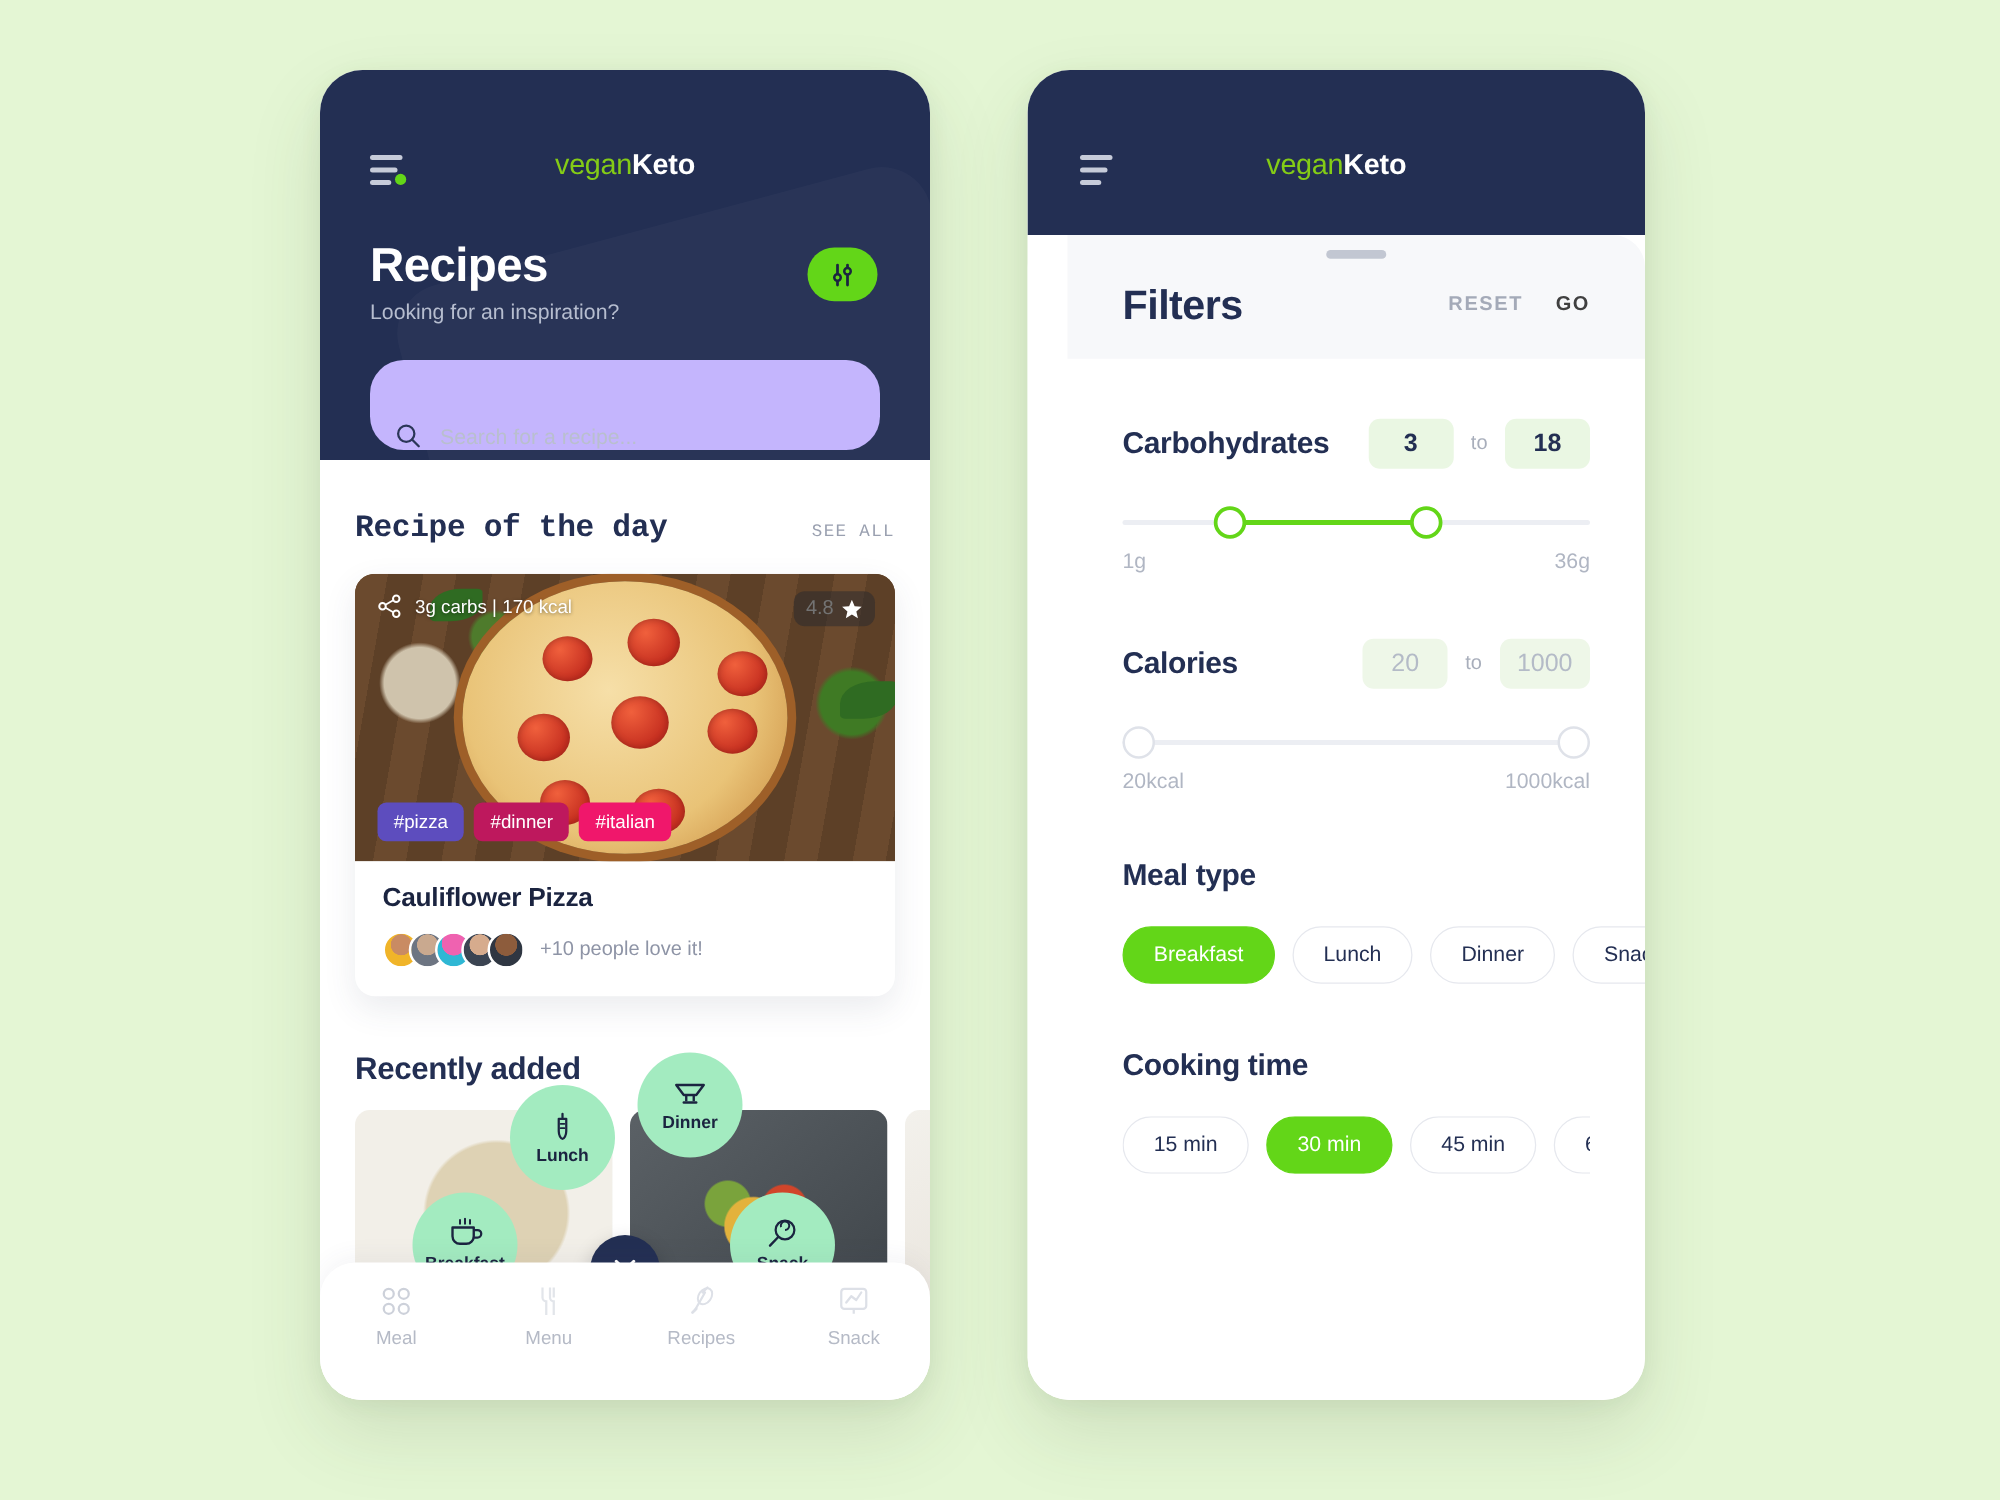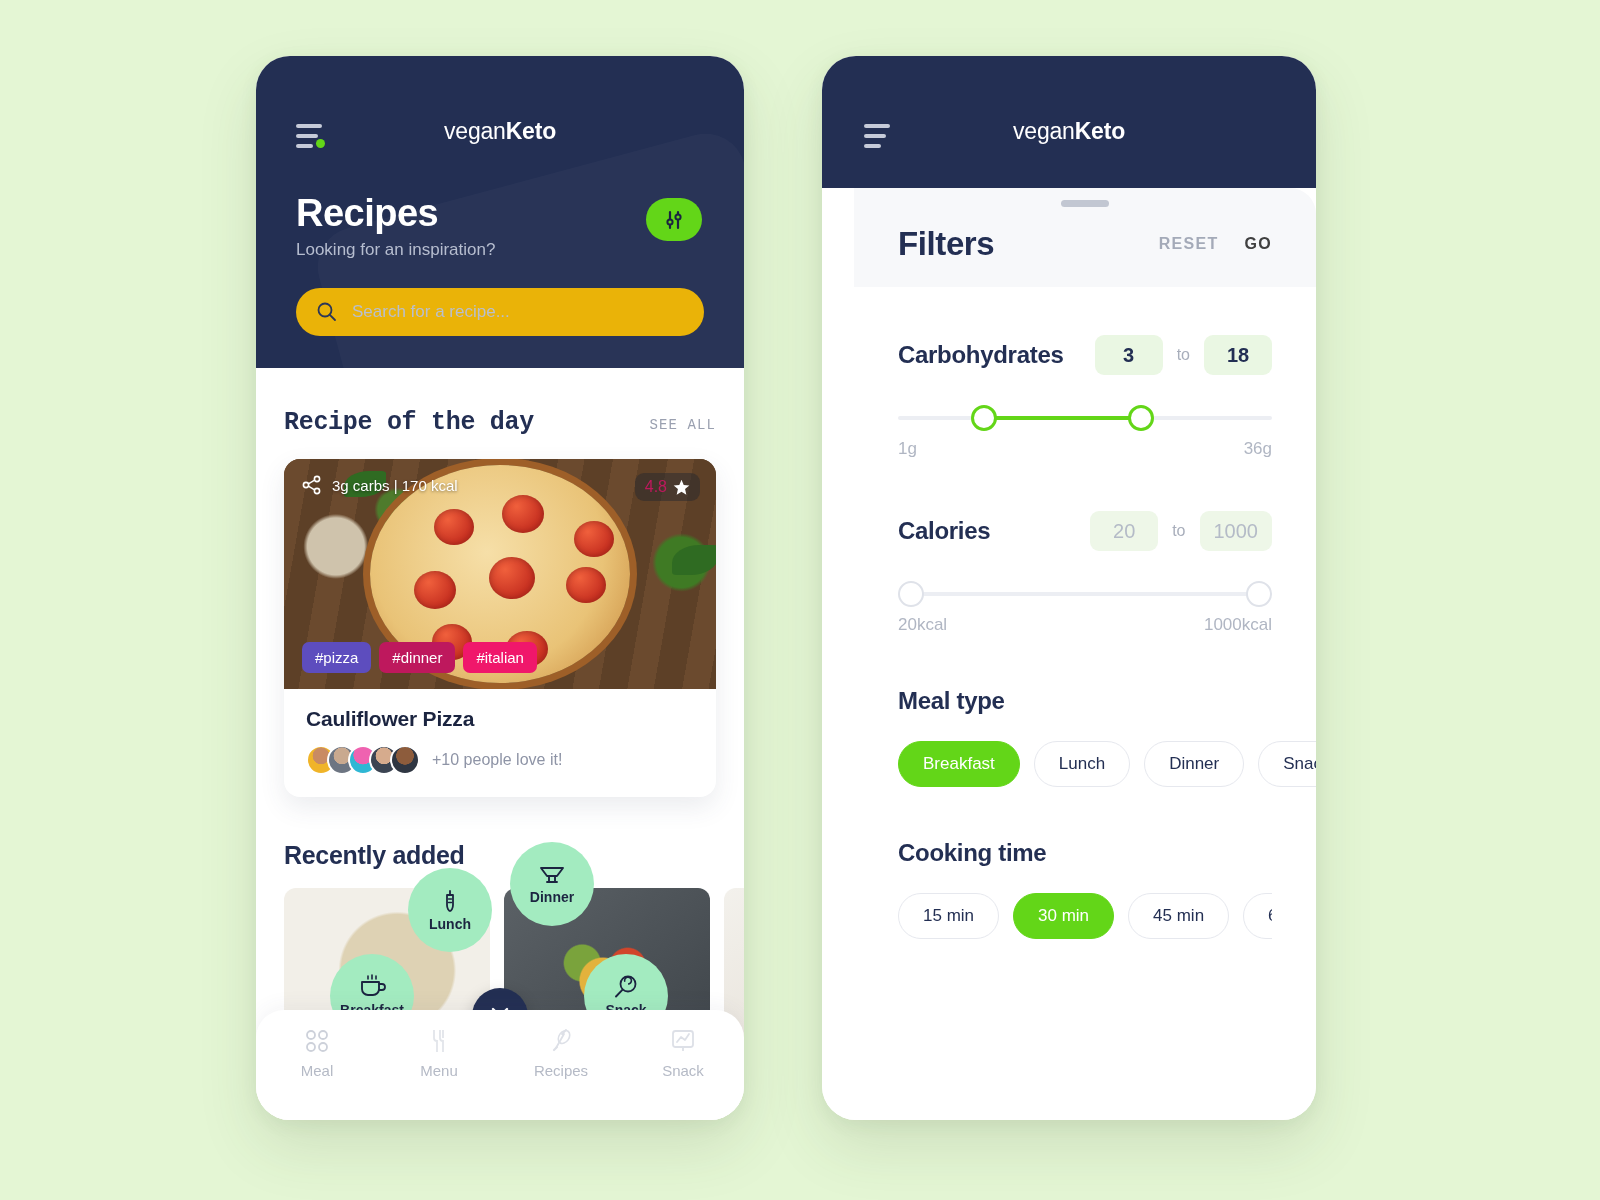--- a/index.html
+++ b/index.html
@@ -49,42 +49,42 @@
   }
   #left-hamburger  { left: 296px - 256px; }
   #left-hamburger  { left: 40px; top: 68px; }
   #right-hamburger { left: 42px; top: 68px; }
 
   
   .brand {
     position: absolute; top: 62px; width: 100%; text-align: center;
     font-size: 23px; letter-spacing: -.2px;
   }
-  .brand .vegan { color: #ffffff; font-weight: 400; }
+  .brand .vegan { color: #84cc16; font-weight: 400; }
   .brand .keto  { color: #ffffff; font-weight: 700; }
 
   
   .page-title {
     position: absolute; left: 40px; top: 136px;
     font-size: 38px; font-weight: 700; color: #ffffff; letter-spacing: -.5px;
   }
   .page-sub {
     position: absolute; left: 40px; top: 184px;
     font-size: 17px; color: #b6bdcf; font-weight: 400;
   }
   .filter-fab {
     position: absolute; right: 42px; top: 142px;
     width: 56px; height: 43px; border-radius: 22px; background: #63d618;
     display: flex; align-items: center; justify-content: center; cursor: pointer;
   }
 
   
   .search-bar {
-    position: absolute; left: 40px; right: 40px; top: 232px; height: 48px;
-    background: #eab308; border-radius: 27px; display: flex; align-items: center;
+    position: absolute; left: 40px; right: 40px; top: 232px; height: 72px;
+    background: #c4b5fd; border-radius: 27px; display: flex; align-items: flex-end;
     padding: 0 20px; gap: 14px;
   }
   .search-bar input {
     border: none; outline: none; flex: 1; font-size: 17px;
     color: #2b3658; font-family: "Liberation Sans", sans-serif; background: transparent;
   }
   .search-bar input::placeholder { color: #b9bfce; }
 
   
   .left-body { position: absolute; left: 0; top: 312px; width: 100%; bottom: 0; background: #ffffff; }
@@ -121,21 +121,21 @@
     box-shadow: 0 0 0 7px #9e5f28;
   }
   .card-meta {
     position: absolute; left: 18px; top: 16px; display: flex; align-items: center; gap: 10px;
     color: #ffffff; font-size: 15px; text-shadow: 0 1px 3px rgba(0,0,0,.45);
   }
   .rating-badge {
     position: absolute; right: 16px; top: 14px;
     background: rgba(40,40,45,.50); border-radius: 9px;
     padding: 5px 10px; display: flex; align-items: center; gap: 6px;
-    color: #be185d; font-size: 16px; font-weight: 500;
+    color: #737373; font-size: 16px; font-weight: 500;
   }
   .tag-row { position: absolute; left: 18px; bottom: 16px; display: flex; gap: 8px; }
   .tag {
     color: #fff; font-size: 15px; font-weight: 500;
     padding: 7px 13px; border-radius: 7px;
   }
   .card-foot { padding: 18px 22px 22px; }
   .card-title { font-size: 21px; font-weight: 700; color: #1b2440; letter-spacing: -.2px; }
   .lovers { display: flex; align-items: center; margin-top: 14px; }
   .avatars { display: flex; }

